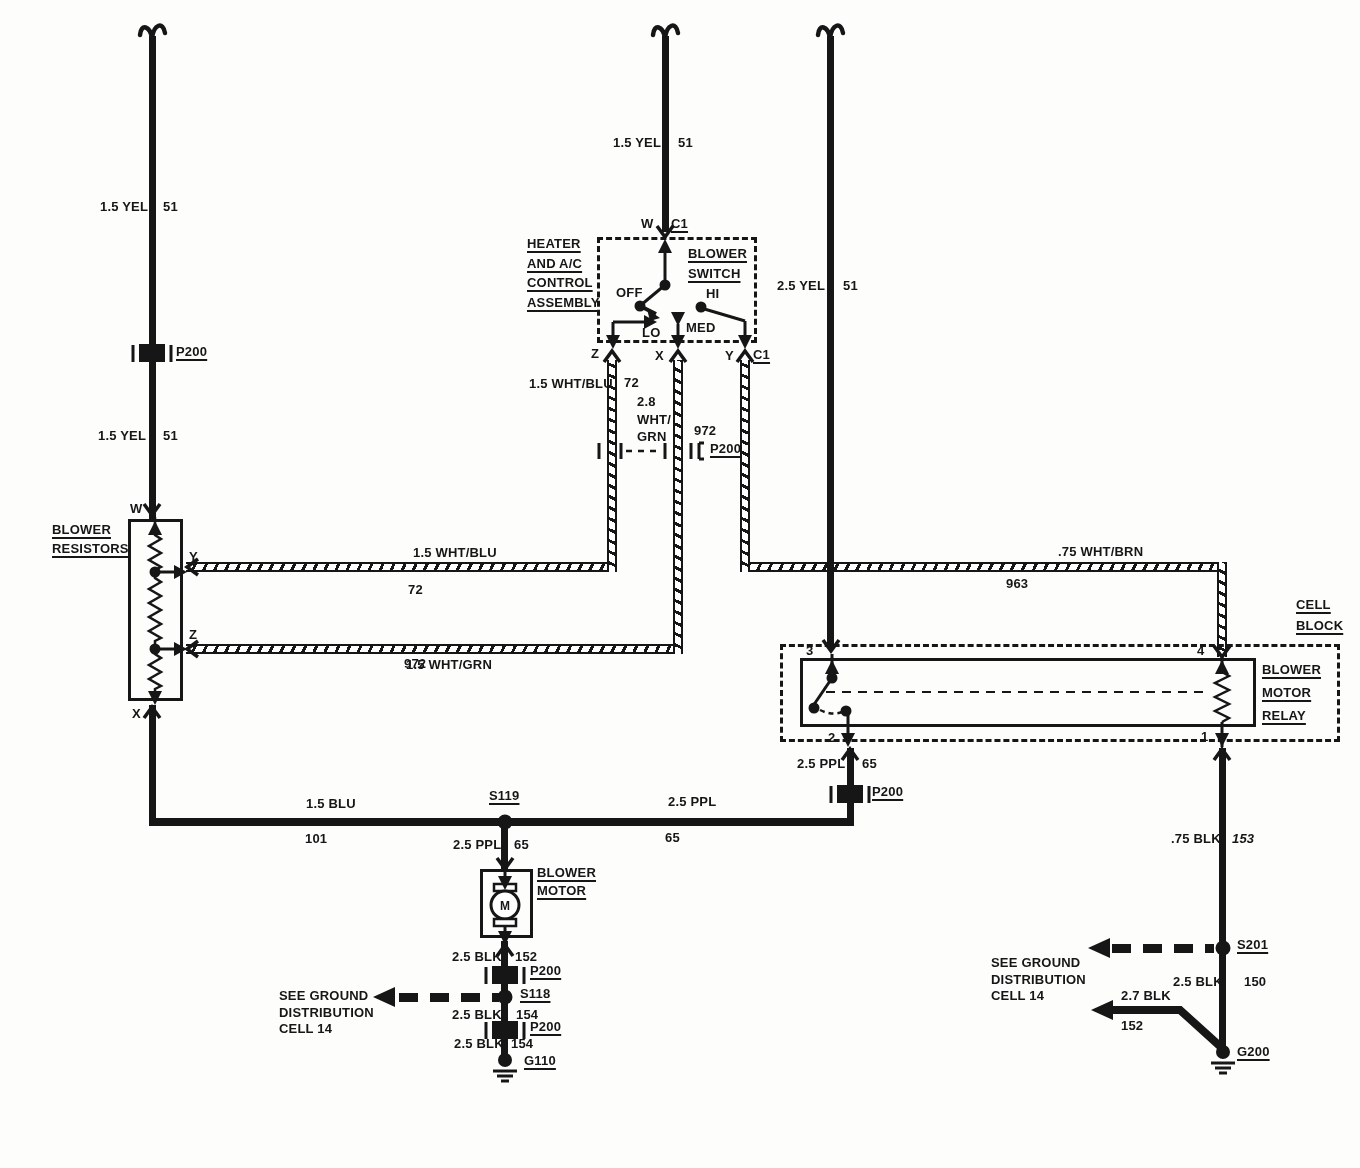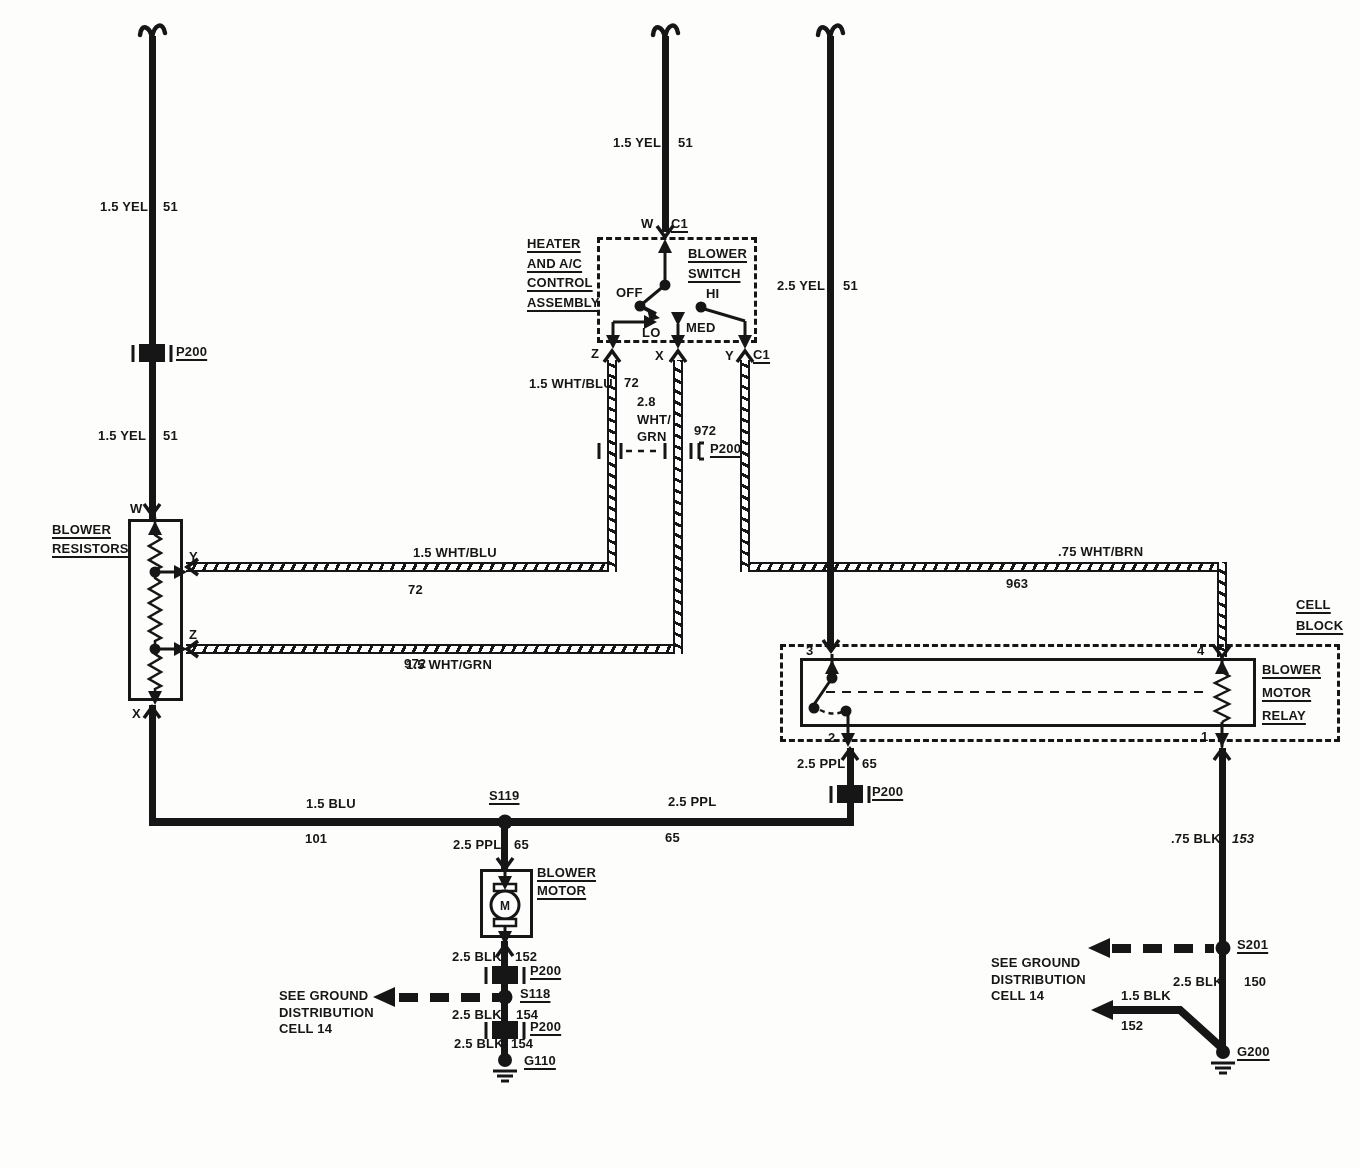--- a/index.html
+++ b/index.html
@@ -314,17 +314,17 @@
   <div class="lb" style="left:1171px;top:832px;">.75 BLK</div>
   <div class="lb" style="left:1232px;top:832px;font-style:italic;">153</div>
   <div class="lb u" style="left:1237px;top:938px;">S201</div>
   <div class="lb blk" style="left:991px;top:955px;line-height:16.5px;">
     <span>SEE GROUND</span>
     <span>DISTRIBUTION</span>
     <span>CELL 14</span>
   </div>
   <div class="lb" style="left:1173px;top:975px;">2.5 BLK</div>
   <div class="lb" style="left:1232px;top:975px;margin-left:12px;">150</div>
-  <div class="lb" style="left:1121px;top:989px;">1.5 BLK</div>
+  <div class="lb" style="left:1121px;top:989px;">2.7 BLK</div>
   <div class="lb" style="left:1121px;top:1019px;">152</div>
   <div class="lb u" style="left:1237px;top:1045px;">G200</div>
 
 </div>
 
 </body></html>

